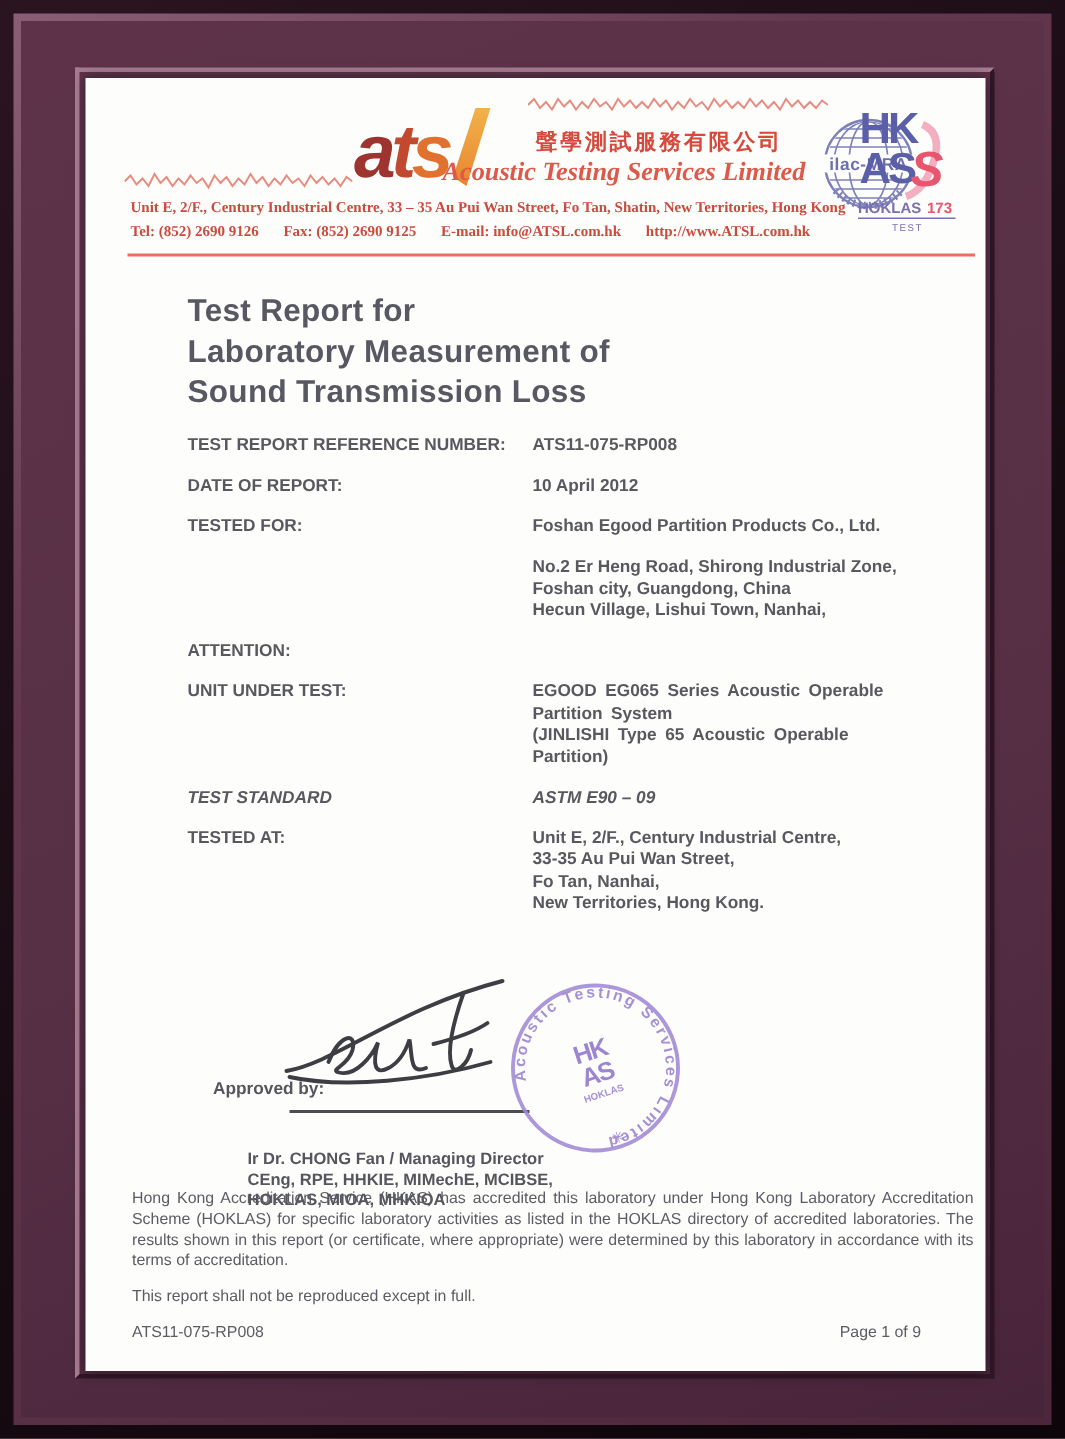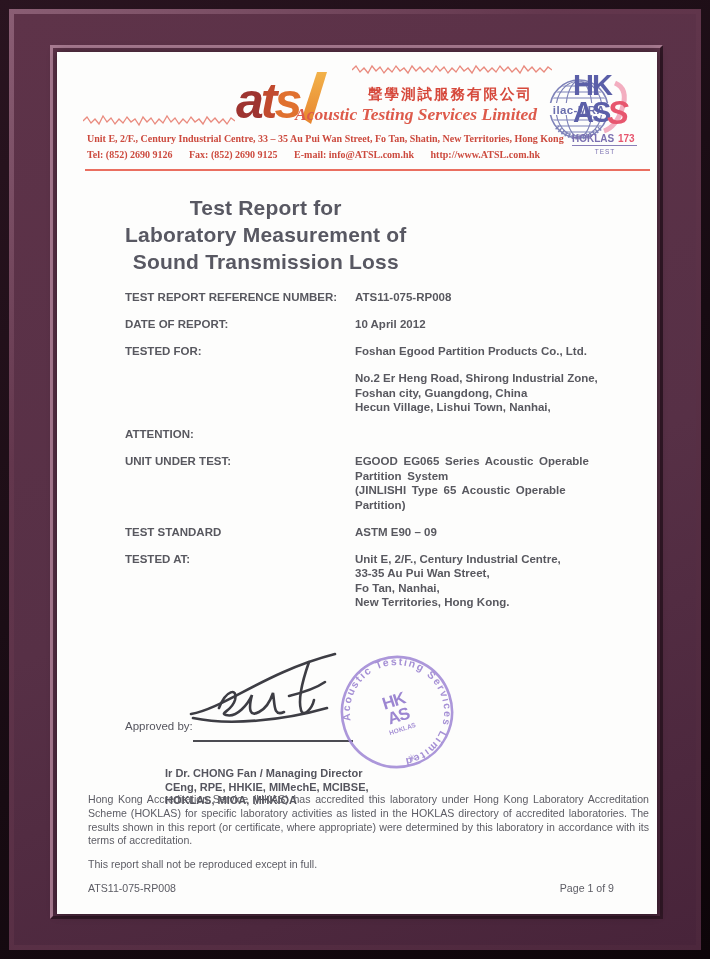--- a/index.html
+++ b/index.html
@@ -27,48 +27,48 @@
   
   .wave { position:absolute; }
   .wave svg { display:block; }
   .logo-ats { position:absolute; left:179px; top:20px; display:flex; align-items:flex-end;
     font-style:italic; font-weight:bold; font-size:50px; line-height:1;
     letter-spacing:-3px; font-family:"Liberation Sans", sans-serif; }
   .logo-ats .la { color:#9e3430; }
   .logo-ats .lt { color:#c14a2e; }
   .logo-ats .ls { color:#e0712f; }
   .logo-blade { margin-left:2px; margin-bottom:2px; }
-  .zh-name { position:absolute; left:311px; top:33px; font-size:14.5px; font-weight:bold;
+  .zh-name { position:absolute; left:300px; top:33px; font-size:14.5px; font-weight:bold;
     color:#d6493c; letter-spacing:2px; font-family:"DejaVu Sans", sans-serif; white-space:nowrap; }
   .en-name { position:absolute; left:238px; top:52px; font-size:17.5px; font-weight:bold;
     font-style:italic; color:#dd5a4b; font-family:"Liberation Serif", serif; white-space:nowrap; }
   .addr1 { position:absolute; left:30px; top:81px; width:470px; font-size:10px; font-weight:bold;
     color:#cc4a3e; font-family:"Liberation Serif", serif; white-space:nowrap; }
   .addr2 { position:absolute; left:30px; top:97px; font-size:10px; font-weight:bold;
     color:#cc4a3e; font-family:"Liberation Serif", serif; white-space:nowrap; }
   .addr2 span { margin-right:14px; }
   .red-rule { position:absolute; left:28px; top:117px; width:565px; height:2px; background:#ea6f60; }
 
   .ilac { position:absolute; left:442px; top:25px;margin-left:48px; }
   .hkas { position:absolute; left:514px; top:17px; }
 
   
   .report-title { position:absolute; left:68px; top:142px; font-size:21px; font-weight:bold;
-    color:#585862; line-height:27px; letter-spacing:0.2px;text-align:center; }
+    color:#585862; line-height:27px; letter-spacing:0.2px; }
 
   
   .fields { position:absolute; left:68px; top:238px; width:492px; }
   .field-row { display:flex; margin-bottom:12.5px; }
-  .field-row:nth-child(7) { margin-top:4px; }
+  .field-row:nth-child(7) { margin-top:4px;font-style:italic; }
   .field-label { flex:0 0 230px; font-size:11.5px; font-weight:bold; color:#58585f; line-height:14.5px; }
   .field-value { flex:1; font-size:11.5px; font-weight:bold; color:#58585f; line-height:14.5px; }
   .field-row:nth-child(6) .field-value { word-spacing:2.5px; }
 
   
-  .approved-label { position:absolute; left:68px; top:668px; font-size:11.5px; font-weight:400; color:#55555e; }
+  .approved-label { position:absolute; left:85px; top:668px; font-size:11.5px; font-weight:700; color:#55555e; }
   .sig-svg { position:absolute; left:128px; top:594px; }
   .sig-line { position:absolute; left:136px; top:688px; width:160px; height:2px; background:#4c4c52; }
   .sig-names { position:absolute; left:108px; top:694px; font-size:11px; font-weight:bold;
     color:#55555e; line-height:13.5px;margin-top:21px; }
   .stamp { position:absolute; left:276px; top:596px; transform:rotate(-18deg); opacity:.88; }
 
   
   .footer-para { position:absolute; left:31px; top:741px; width:561px; font-size:10.6px;
     color:#5c5c64; line-height:13.8px; text-align:justify; }
   .footer-note { position:absolute; left:31px; top:806px; font-size:10.6px; color:#5c5c64; }

